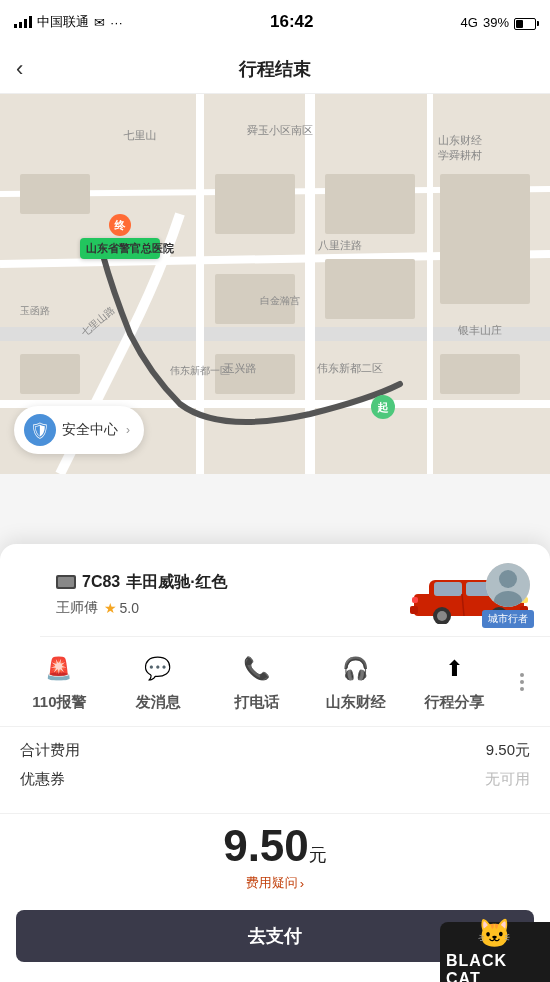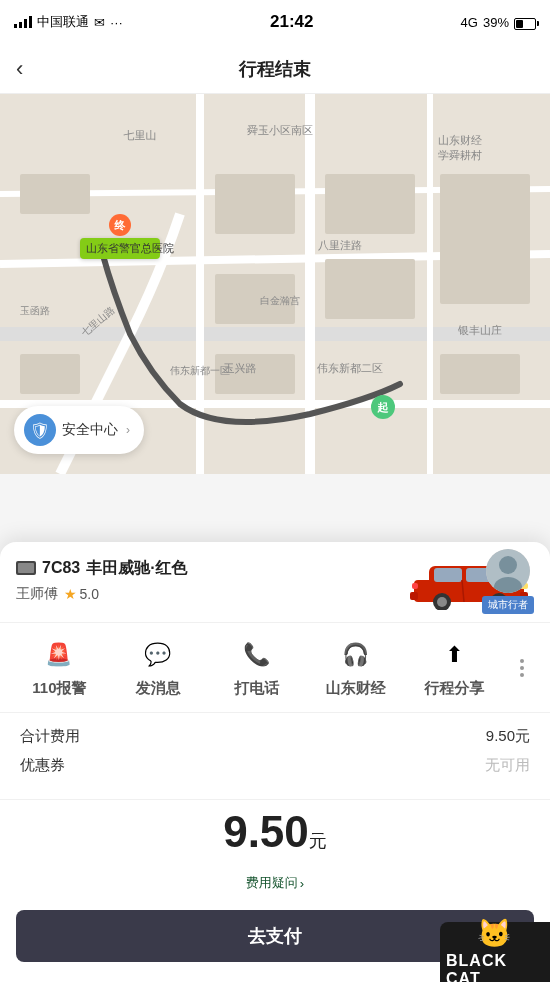--- a/index.html
+++ b/index.html
@@ -145,25 +145,26 @@
       position: absolute;
       bottom: 0;
       left: 0;
       box-shadow: 0 -4px 20px rgba(0,0,0,0.1);
       z-index: 20;
       padding-bottom: 0;
     }
 
     
     .car-info {
-      padding: 8px 16px 12px;
+      padding: 20px 16px 12px;
       display: flex;
       align-items: center;
       justify-content: space-between;
       border-bottom: 1px solid #f0f0f0;
+      margin-left: 40px;
     }
     .car-info-left { flex: 1; }
     .car-plate-row {
       display: flex;
       align-items: center;
       gap: 6px;
       margin-bottom: 6px;
     }
     .plate-icon {
       width: 20px; height: 14px;
@@ -301,22 +302,22 @@
       color: #222;
       line-height: 1;
     }
     .total-unit {
       font-size: 18px;
       font-weight: 500;
       color: #222;
     }
     .fee-question {
       font-size: 13px;
-      color: #14532d;
-      margin-top: 20px;
+      color: #c2410c;
+      margin-top: 6px;
       display: flex;
       align-items: center;
       justify-content: center;
       gap: 2px;
       cursor: pointer;
     }
 
     
     .pay-btn {
       margin: 14px 16px 20px;
@@ -375,26 +376,26 @@
       background: #ff6b35;
       color: #fff;
       border-radius: 50%;
       width: 22px; height: 22px;
       display: flex; align-items: center; justify-content: center;
       font-size: 11px;
       font-weight: 700;
       margin-bottom: 2px;
     }
     .marker-label {
-      background: #84cc16;
+      background: #22c55e;
       border-radius: 4px;
       padding: 3px 6px;
       font-size: 11px;
       color: #333;
-      font-weight: 400;
+      font-weight: 700;
       box-shadow: 0 1px 4px rgba(0,0,0,0.2);
       white-space: nowrap;
       max-width: 80px;
     }
 
     .map-marker-start {
       position: absolute;
       bottom: 55px;
       right: 155px;
       z-index: 5;
@@ -424,21 +425,21 @@
     <div class="signal">
       <span></span>
         <span></span>
         <span></span>
         <span></span>
     </div>
     <span>中国联通</span>
     <span>✉</span>
     <span>···</span>
   </div>
-  <div class="status-center">21:42</div>
+  <div class="status-center">16:42</div>
   <div class="status-right">
     <span>4G</span>
     <span>39%</span>
     <div class="battery">
       <div class="battery-fill"></div>
     </div>
   </div>
 </div>
 
 <div class="header-bar">

